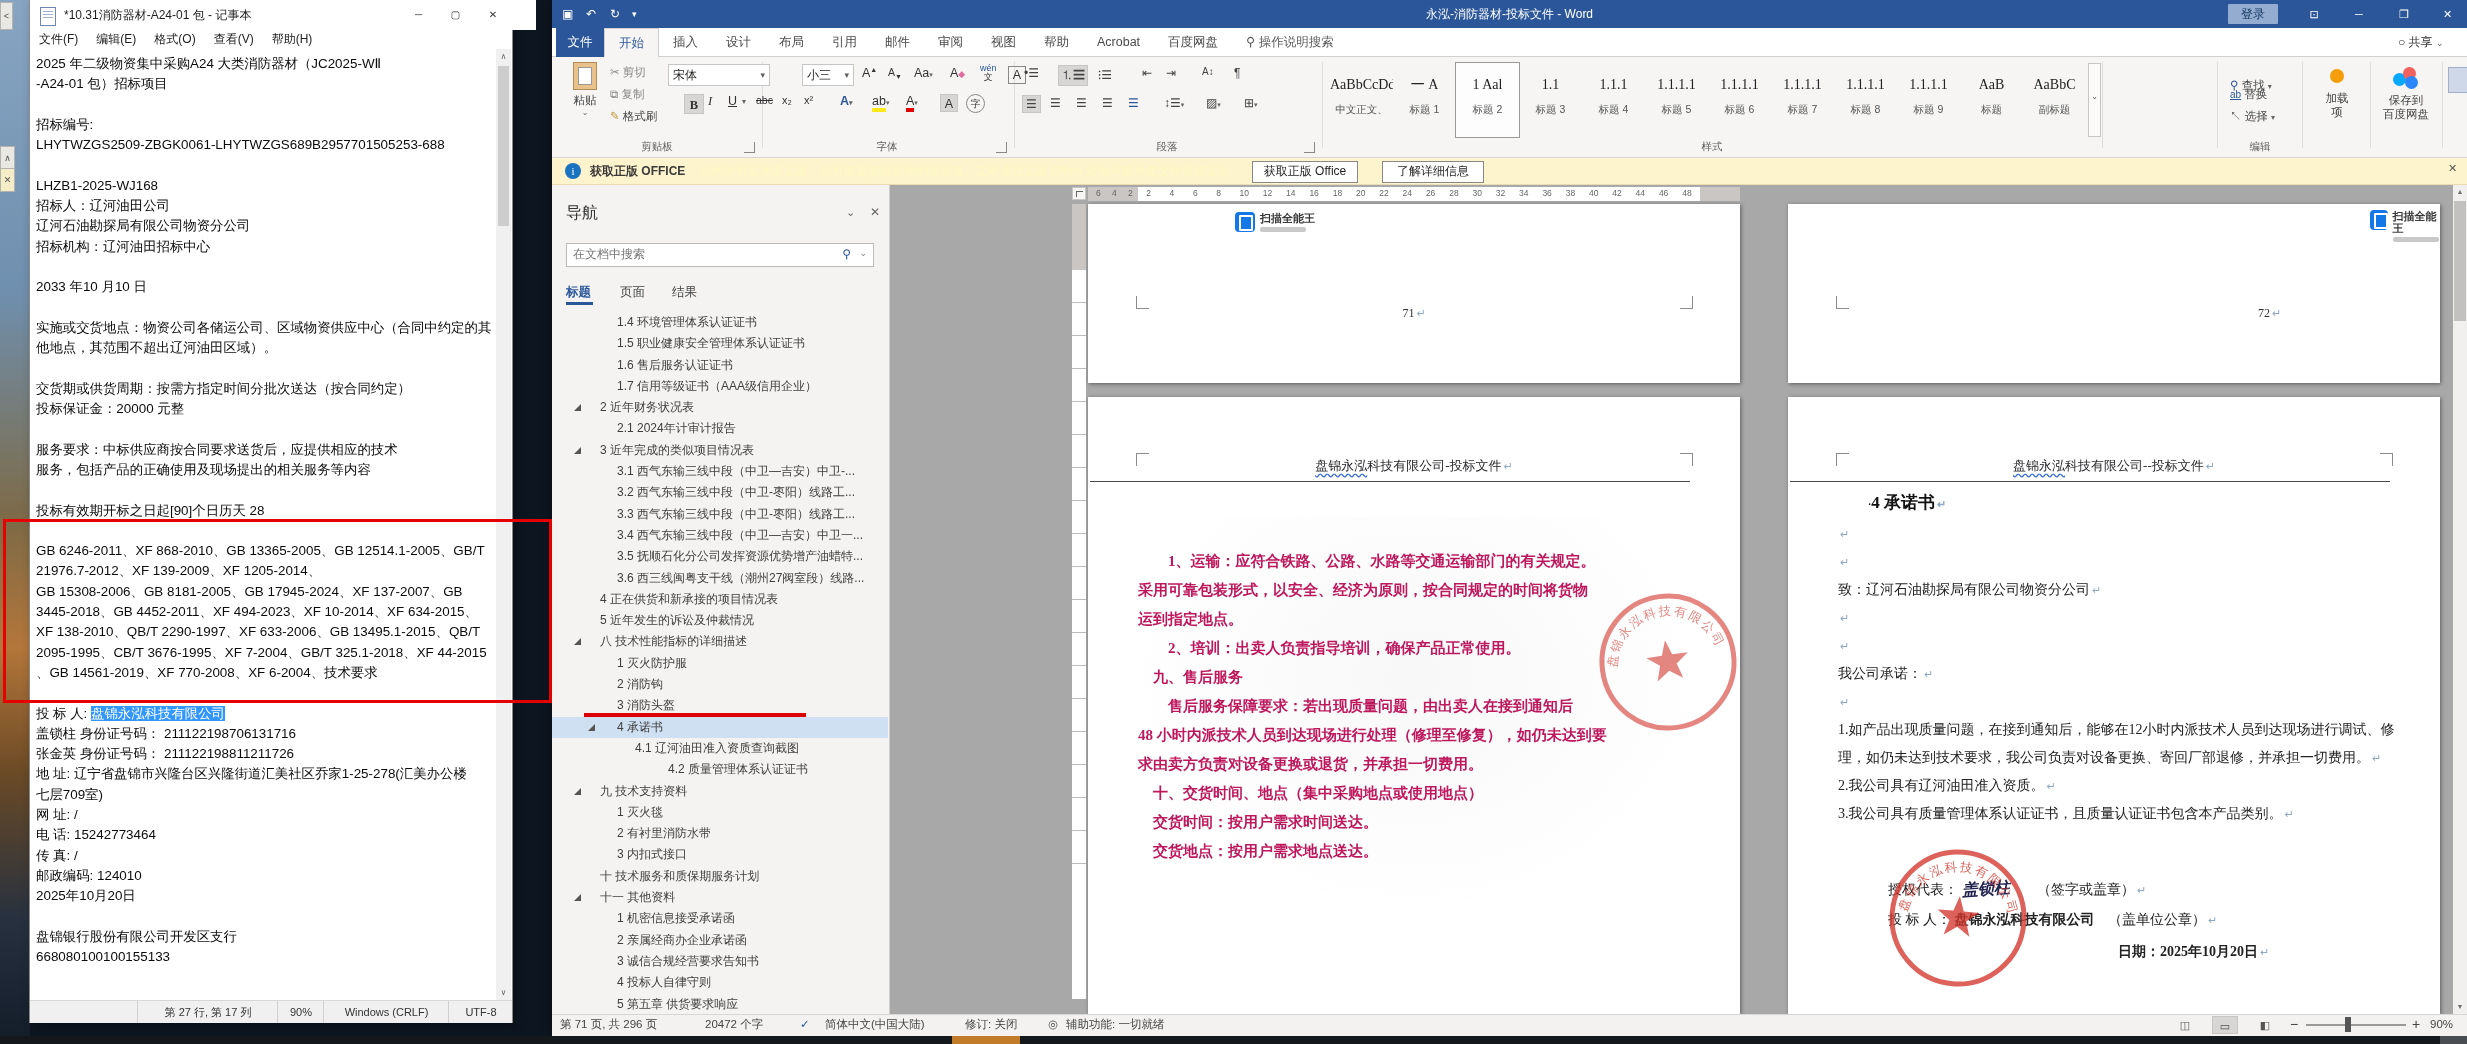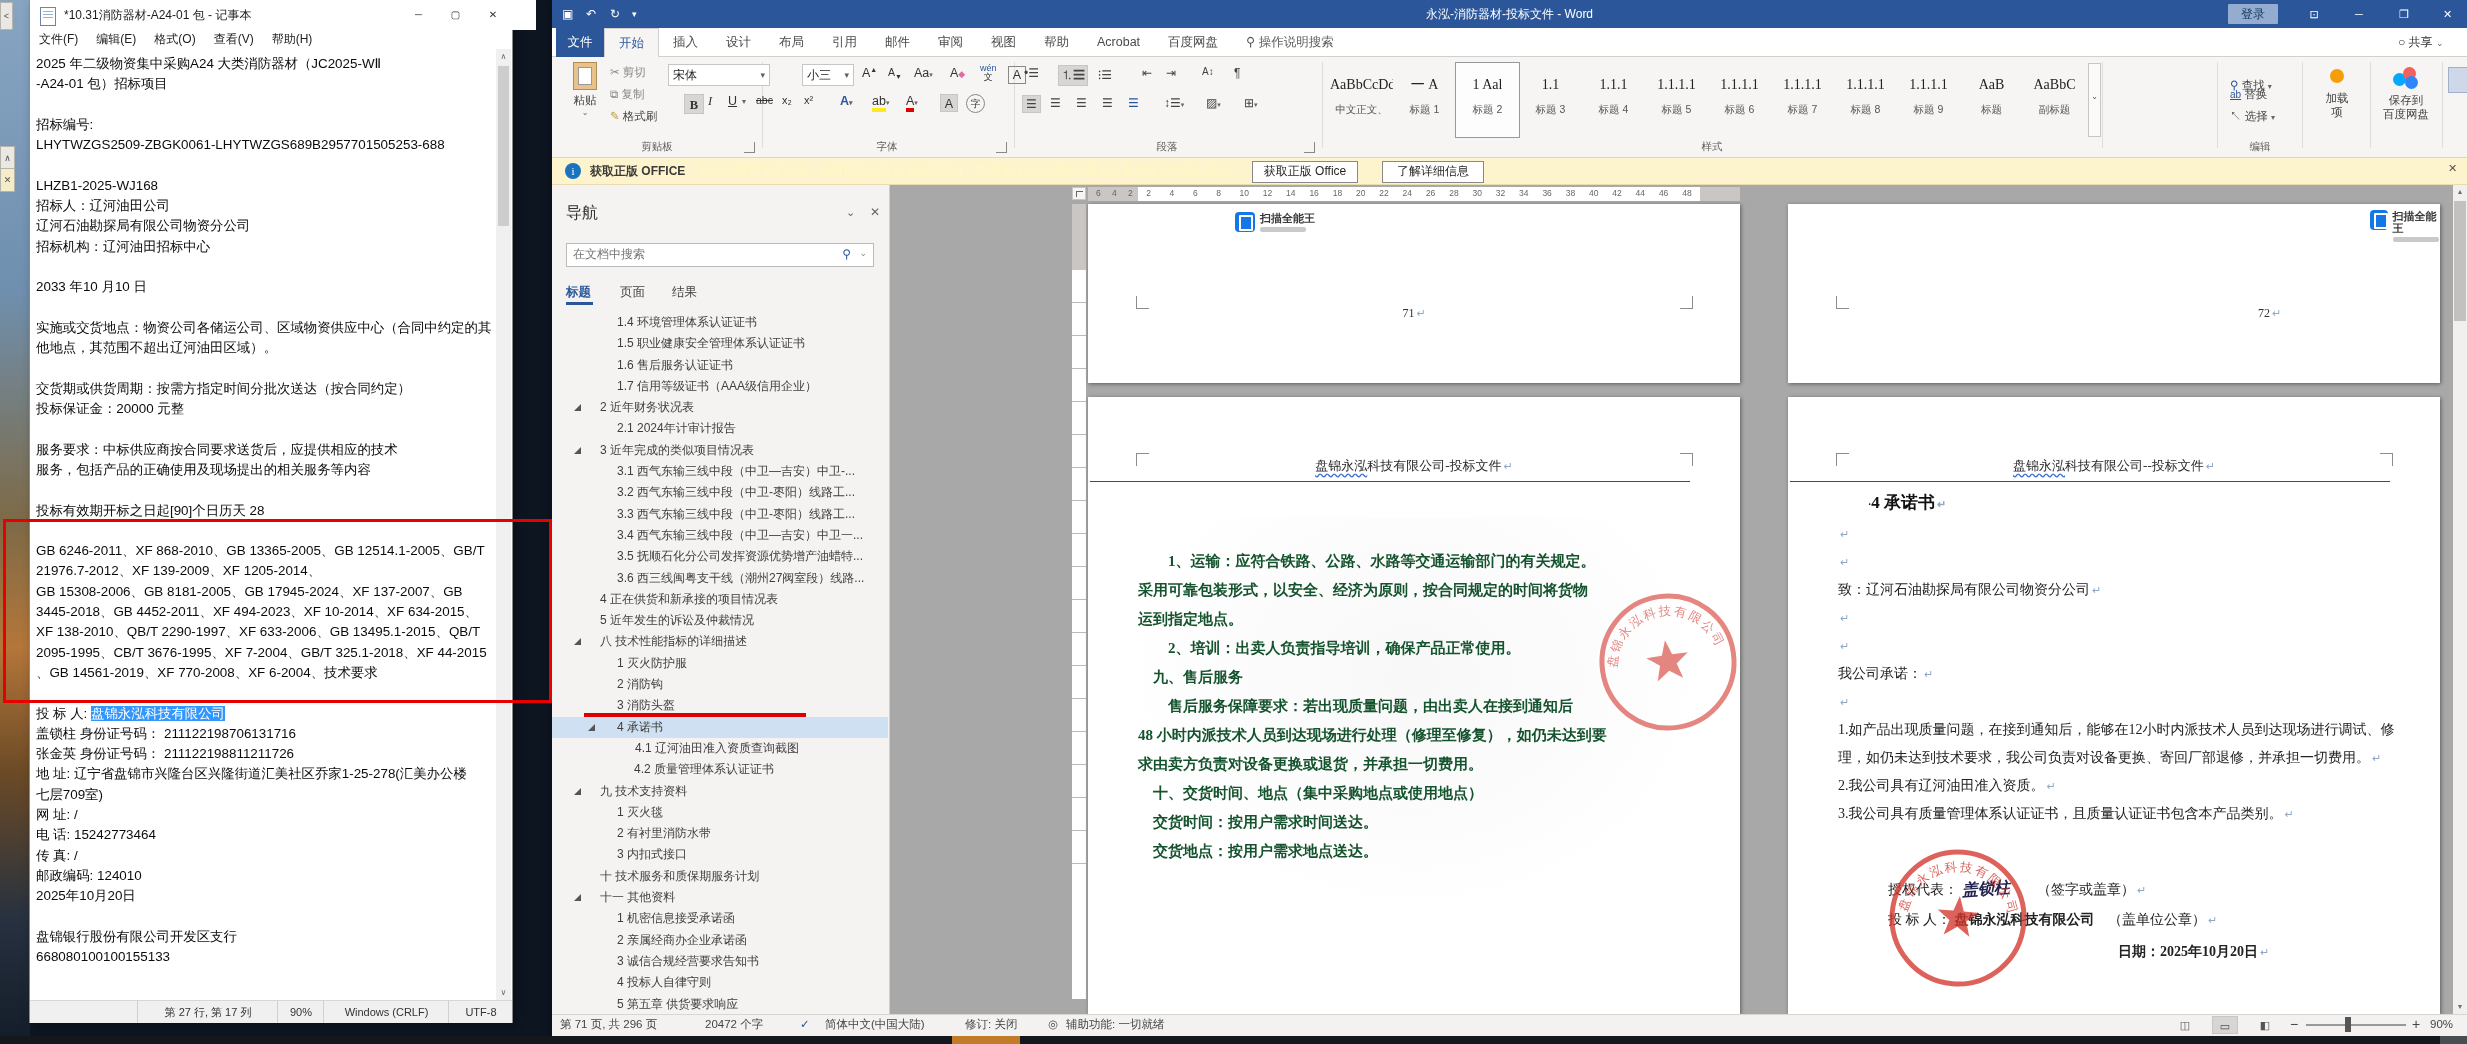--- a/index.html
+++ b/index.html
@@ -88,21 +88,21 @@
   .wavy{text-decoration:underline;text-decoration-style:wavy;text-decoration-color:#3b6fd4;text-underline-offset:3px;}
   .hrule{position:absolute;border-top:1px solid #4a4a4a;}
   .pmark{color:#8fa8c4;font-size:11px;margin-left:2px;}
   .badge{position:absolute;display:flex;}
   .badge-ic{width:20px;height:20px;background:#1477e8;border-radius:4px;position:relative;}
   .badge-ic:after{content:"";position:absolute;left:4px;top:3px;width:10px;height:12px;border:2px solid #fff;border-radius:1px;}
   .badge-tx{margin-left:5px;}
   .badge-name{font-size:11px;font-weight:bold;color:#3a3a3a;line-height:12px;}
   .badge-sub{width:46px;height:5px;background:#c9c9c9;border-radius:2px;margin-top:3px;}
   #left-body{left:50px;top:150px;width:566px;position:absolute;}
-  .scan-line{height:29px;line-height:29px;font-family:"Liberation Serif",serif;font-size:15px;font-weight:600;color:#14532d;white-space:nowrap;}
+  .scan-line{height:29px;line-height:29px;font-family:"Liberation Serif",serif;font-size:15px;font-weight:600;color:#be185d;white-space:nowrap;}
   .ind1{padding-left:15px;} .ind2{padding-left:30px;}
   #right-rows{left:50px;top:123px;width:566px;position:absolute;}
   .r-row{height:28px;line-height:28px;font-family:"Liberation Serif",serif;font-size:14px;color:#222;white-space:nowrap;}
   .heading{font-family:"Liberation Serif",serif;font-weight:bold;font-size:17px;color:#111;}
   .sigline{position:absolute;font-family:"Liberation Serif",serif;font-size:14px;color:#222;white-space:nowrap;}
   .signame{font-style:italic;font-weight:bold;color:#232350;font-size:16px;display:inline-block;transform:rotate(-4deg);}
   .seal{position:absolute;opacity:.78;}
   .wscroll{left:1563px;top:0;width:14px;height:829px;background:#f1f0ef;position:absolute;}
   .wthumb{position:absolute;left:1px;top:16px;width:12px;height:120px;background:#c2c1c0;}
   .sarrow{position:absolute;left:0;width:14px;height:14px;font-size:7px;color:#707070;text-align:center;line-height:14px;}
@@ -418,21 +418,21 @@
     <div class="nav-item" style="padding-left: 65px;"><span>3.5 抚顺石化分公司发挥资源优势增产油蜡特...</span></div>
     <div class="nav-item" style="padding-left: 65px;"><span>3.6 西三线闽粤支干线（潮州27阀室段）线路...</span></div>
     <div class="nav-item" style="padding-left: 48px;"><span>4 正在供货和新承接的项目情况表</span></div>
     <div class="nav-item" style="padding-left: 48px;"><span>5 近年发生的诉讼及仲裁情况</span></div>
     <div class="nav-item" style="padding-left: 48px;"><span class="tri" style="left: 22px;"></span><span>八 技术性能指标的详细描述</span></div>
     <div class="nav-item" style="padding-left: 65px;"><span>1 灭火防护服</span></div>
     <div class="nav-item" style="padding-left: 65px;"><span>2 消防钩</span></div>
     <div class="nav-item" style="padding-left: 65px;"><span>3 消防头盔</span></div>
     <div class="nav-item sel" style="padding-left: 65px;"><span class="tri" style="left: 36px;"></span><span>4 承诺书</span></div>
     <div class="nav-item" style="padding-left: 83px;"><span>4.1 辽河油田准入资质查询截图</span></div>
-    <div class="nav-item" style="padding-left: 82px;"><span>4.2 质量管理体系认证证书</span></div>
+    <div class="nav-item" style="padding-left: 116px;"><span>4.2 质量管理体系认证证书</span></div>
     <div class="nav-item" style="padding-left: 48px;"><span class="tri" style="left: 22px;"></span><span>九 技术支持资料</span></div>
     <div class="nav-item" style="padding-left: 65px;"><span>1 灭火毯</span></div>
     <div class="nav-item" style="padding-left: 65px;"><span>2 有衬里消防水带</span></div>
     <div class="nav-item" style="padding-left: 65px;"><span>3 内扣式接口</span></div>
     <div class="nav-item" style="padding-left: 48px;"><span>十 技术服务和质保期服务计划</span></div>
     <div class="nav-item" style="padding-left: 48px;"><span class="tri" style="left: 22px;"></span><span>十一 其他资料</span></div>
     <div class="nav-item" style="padding-left: 65px;"><span>1 机密信息接受承诺函</span></div>
     <div class="nav-item" style="padding-left: 65px;"><span>2 亲属经商办企业承诺函</span></div>
     <div class="nav-item" style="padding-left: 65px;"><span>3 诚信合规经营要求告知书</span></div>
     <div class="nav-item" style="padding-left: 65px;"><span>4 投标人自律守则</span></div>

